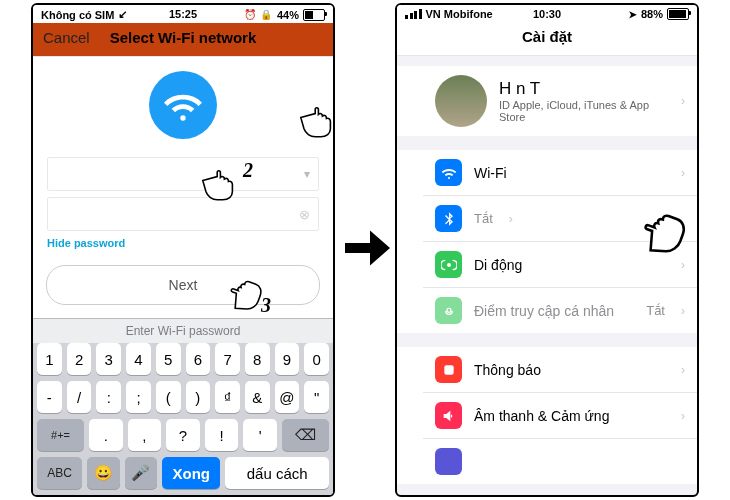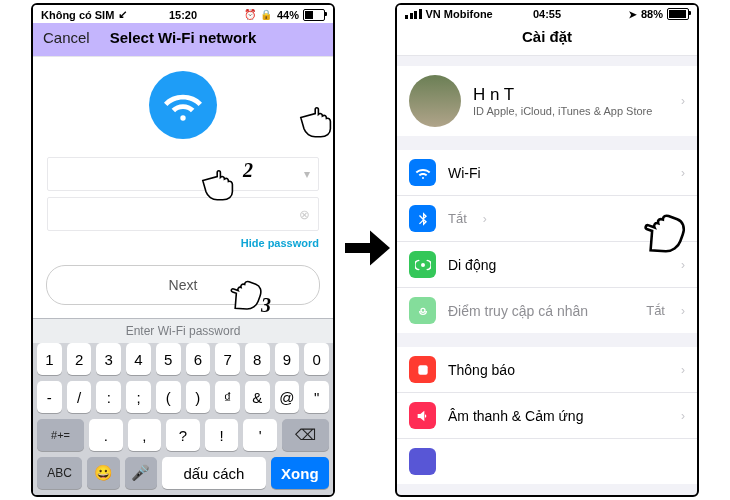--- a/index.html
+++ b/index.html
@@ -1,59 +1,59 @@
 <!DOCTYPE html>
 <html><head>
 <meta charset="utf-8">
 <style>
   :root { --border:#000; --ios-blue:#007aff; --bg:#f2f2f7; --cell:#fff; --sep:#e5e5ea; --text:#000; --muted:#8e8e93; }
   body { margin:0; background:#fff; font-family:-apple-system, BlinkMacSystemFont, "Segoe UI", Helvetica, Arial, sans-serif; color:var(--text); }
   .stage { width:730px; height:500px; position:relative; display:flex; align-items:center; justify-content:center; }
   .phones { display:flex; align-items:stretch; gap:60px; }
   .phone { width:300px; height:490px; border:2px solid var(--border); border-radius:6px; overflow:hidden; background:var(--bg); position:relative; display:flex; flex-direction:column; }
   
-  .status { background:#fff; display:flex; align-items:center; justify-content:space-between; padding:3px 8px 2px; font-size:11px; font-weight:600; }
+  .status { background:#fff; display:flex; justify-content:space-between; padding:3px 8px 2px; font-size:11px; font-weight:600; }
   .status .mid { flex:1; text-align:center; font-weight:700; }
   .status .left, .status .right { min-width:90px; }
   .status .right { text-align:right; display:flex; align-items:center; justify-content:flex-end; gap:4px; }
   .status .left { display:flex; align-items:center; gap:4px; }
   .bars { display:inline-flex; gap:1.5px; align-items:flex-end; }
   .bars span { display:block; width:3px; background:#000; }
   .bars span:nth-child(1){height:4px} .bars span:nth-child(2){height:6px} .bars span:nth-child(3){height:8px} .bars span:nth-child(4){height:10px}
   .batt { display:inline-block; width:20px; height:10px; border:1px solid #000; border-radius:2px; position:relative; }
   .batt::after { content:""; position:absolute; right:-3px; top:2px; width:2px; height:4px; background:#000; border-radius:0 1px 1px 0; }
   .batt i { position:absolute; left:1px; top:1px; bottom:1px; background:#000; }
   .alarm-icn, .lock-icn, .loc-icn { font-size:10px; }
   
-  .nav { background:#c4b5fd; display:flex; align-items:flex-end; justify-content:center; padding:6px 20px 10px; position:relative; border-bottom:1px solid var(--sep); }
+  .nav { background:#c2410c; display:flex; align-items:flex-end; justify-content:center; padding:6px 20px 10px; position:relative; border-bottom:1px solid var(--sep); }
   .nav .title { font-weight:600; font-size:15px; }
   .nav .cancel { position:absolute; left:10px; font-size:15px; color:#222; }
   .nav2 { background:#fff; display:flex; align-items:center; justify-content:center; padding:6px 10px 10px; border-bottom:1px solid var(--sep); }
   .nav2 .title { font-weight:700; font-size:15px; }
   
   .left-main { background:#fff; flex:1; padding:14px 14px 0; display:flex; flex-direction:column; align-items:center; }
   .wifi-circle { width:68px; height:68px; border-radius:50%; background:#1e9df7; display:flex; align-items:center; justify-content:center; margin-bottom:18px; }
   .wifi-circle svg { width:38px; height:38px; fill:#fff; }
   .field { width:100%; height:34px; border:1px solid #e8e8eb; border-radius:2px; display:flex; align-items:center; padding:0 8px; box-sizing:border-box; margin-bottom:6px; color:#ccc; font-size:12px; justify-content:space-between; }
   .field .chev-down { color:#bbb; font-size:12px; }
   .field .clear { color:#ccc; font-size:13px; }
-  .hide-link { width:100%; text-align:right; color:#0ea5d6; font-size:11px; font-weight:600; margin-bottom:16px; }
+  .hide-link { width:100%; text-align:left; color:#0ea5d6; font-size:11px; font-weight:600; margin-bottom:16px; }
   .next-btn { width:100%; height:38px; border:1px solid #ccc; border-radius:19px; display:flex; align-items:center; justify-content:center; font-size:14px; color:#555; }
   
   .kb-wrap { background:#d1d3d8; border-top:1px solid #b8bbc1; }
   .kb-hint { text-align:center; font-size:12px; color:#7a7d82; padding:5px 2px; background:#eceef0; }
   .kb-row { display:flex; gap:5px; padding:0 4px 6px; }
   .kb-row:first-of-type { padding-top:6px; }
   .key { flex:1; background:#fff; border-radius:5px; height:32px; display:flex; align-items:center; justify-content:center; font-size:15px; box-shadow:0 1px 0 rgba(0,0,0,.25); }
   .key.fn { background:#adb1bb; color:#222; }
   .key.blue { background:var(--ios-blue); color:#fff; font-weight:600; }
   .key.space { flex:3.2; }
   
   .rcontent { flex:1; overflow:auto; }
-  .group { margin-top:14px; background:#fff; }
+  .group { margin-top:14px; background:#fff;padding-left:26px; }
   .group:first-child { margin-top:10px; }
   .row { display:flex; align-items:center; padding:9px 12px; border-bottom:1px solid var(--sep); min-height:26px; gap:12px; }
   .row:last-child { border-bottom:none; }
   .ricon { width:27px; height:27px; border-radius:6px; display:flex; align-items:center; justify-content:center; color:#fff; flex-shrink:0; }
   .ricon svg { width:16px; height:16px; fill:#fff; }
   .rlabel { flex:1; font-size:14px; }
   .rval { font-size:13px; color:var(--muted); }
   .chev { color:#c7c7cc; font-size:12px; padding-left:4px; }
   .toggle { width:40px; height:24px; background:#e9e9eb; border-radius:12px; position:relative; }
   .toggle::after { content:""; width:20px; height:20px; background:#fff; border-radius:50%; position:absolute; top:2px; left:2px; box-shadow:0 1px 2px rgba(0,0,0,.2); }
@@ -82,21 +82,21 @@
 
 <div class="stage">
   <div class="phones">
 
     <div class="phone">
       <div class="status">
         <div class="left">
           <span>Không có SIM</span>
           <span>↙</span>
         </div>
-        <div class="mid">15:20</div>
+        <div class="mid">15:25</div>
         <div class="right">
           <span class="alarm-icn">⏰</span>
           <span class="lock-icn">🔒</span>
           <span>44%</span>
           <span class="batt">
               <i style="width:40%"></i>
             </span>
         </div>
       </div>
       <div class="nav">
@@ -152,22 +152,22 @@
             <div class="key">,</div>
             <div class="key">?</div>
             <div class="key">!</div>
             <div class="key">'</div>
             <div class="key fn" style="flex: 1.4 1 0%;">⌫</div>
           </div>
         <div class="kb-row" id="kb-r4">
             <div class="key fn" style="flex: 1.4 1 0%; font-size: 12px;">ABC</div>
             <div class="key fn" style="flex: 1 1 0%;">😀</div>
             <div class="key fn" style="flex: 1 1 0%;">🎤</div>
+            <div class="key blue" style="flex: 1.8 1 0%;">Xong</div>
             <div class="key space">dấu cách</div>
-            <div class="key blue" style="flex: 1.8 1 0%;">Xong</div>
           </div>
       </div>
 
       <div class="hand hand1">
         <svg viewBox="0 0 60 50">
             <path d="M6 22 L24 17 L24 12 C24 9 28 9 28 12 L28 18 C30 16 33 17 33 20 C36 18 38 20 38 23 C41 22 43 24 43 27 L43 36 C43 42 38 46 31 46 L24 46 C18 46 12 42 10 36 Z"></path>
           </svg>
         
       </div>
       <div class="hand hand2">
@@ -188,21 +188,21 @@
       <div class="status">
         <div class="left">
           <span class="bars">
               <span></span>
               <span></span>
               <span></span>
               <span></span>
             </span>
           <span>VN Mobifone</span>
         </div>
-        <div class="mid">04:55</div>
+        <div class="mid">10:30</div>
         <div class="right">
           <span class="loc-icn">➤</span>
           <span>88%</span>
           <span class="batt">
               <i style="width:85%"></i>
             </span>
         </div>
       </div>
       <div class="nav2">
         <span class="title">Cài đặt</span>

